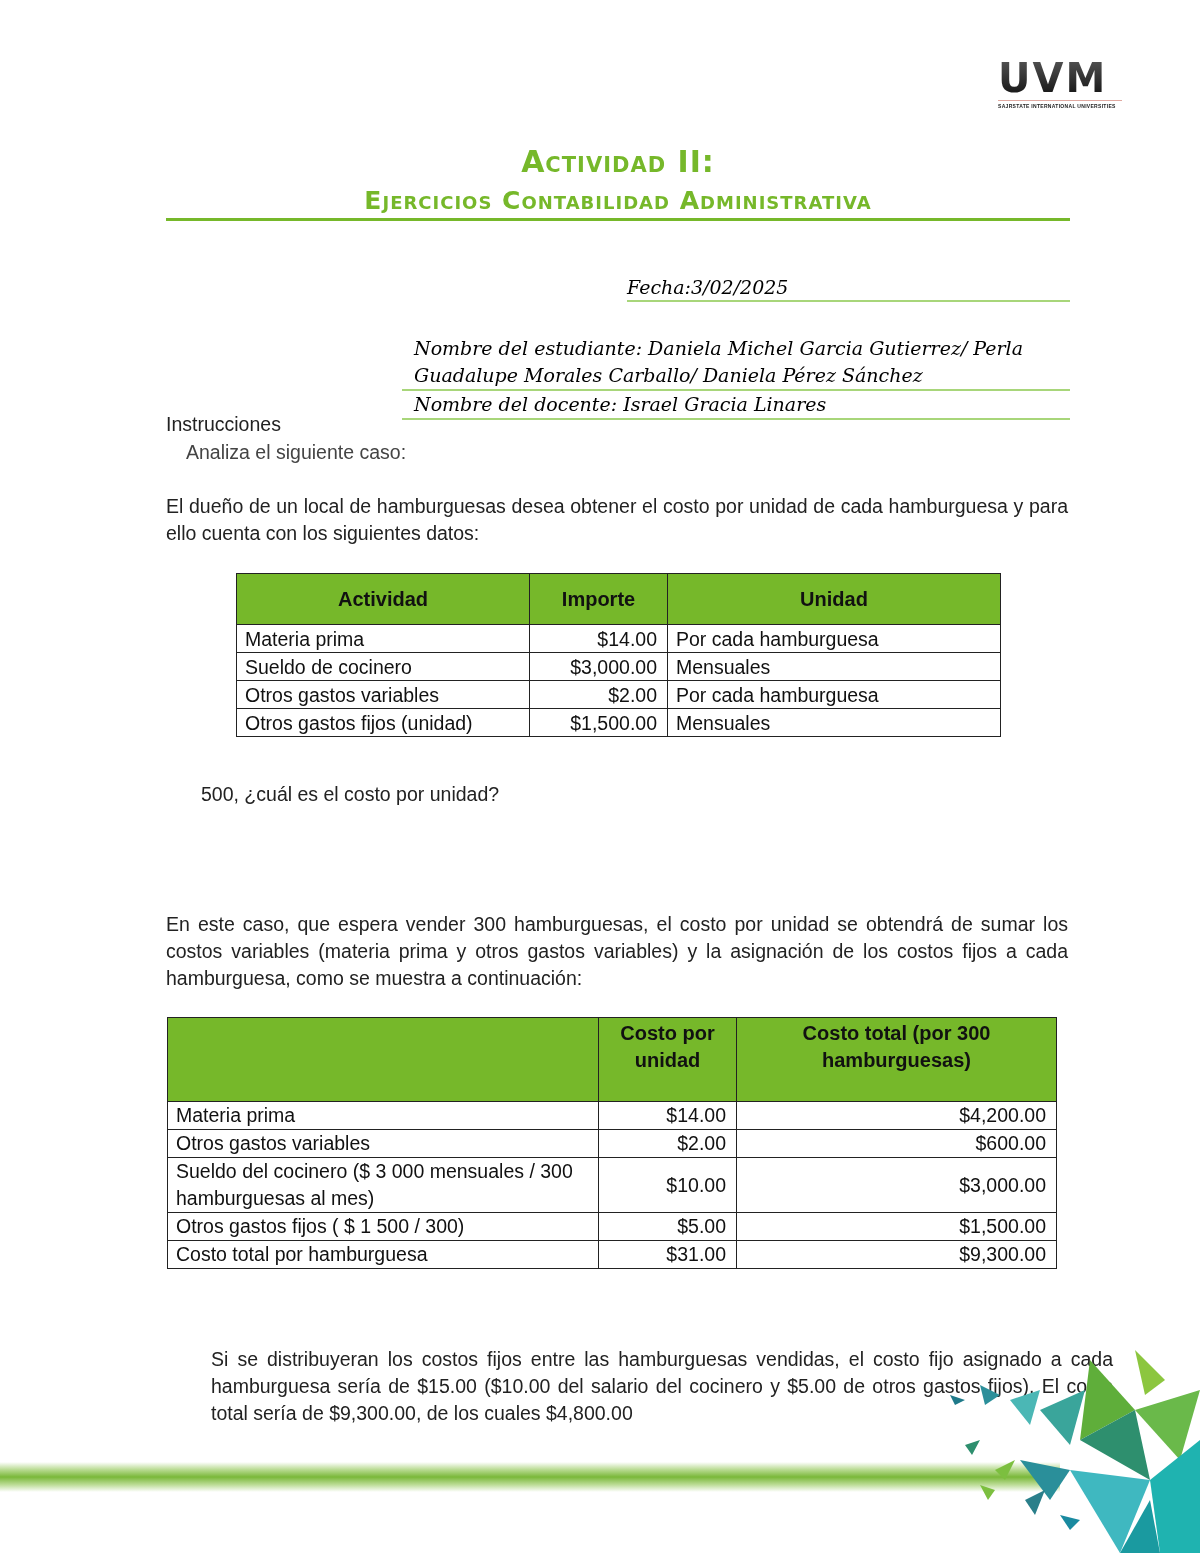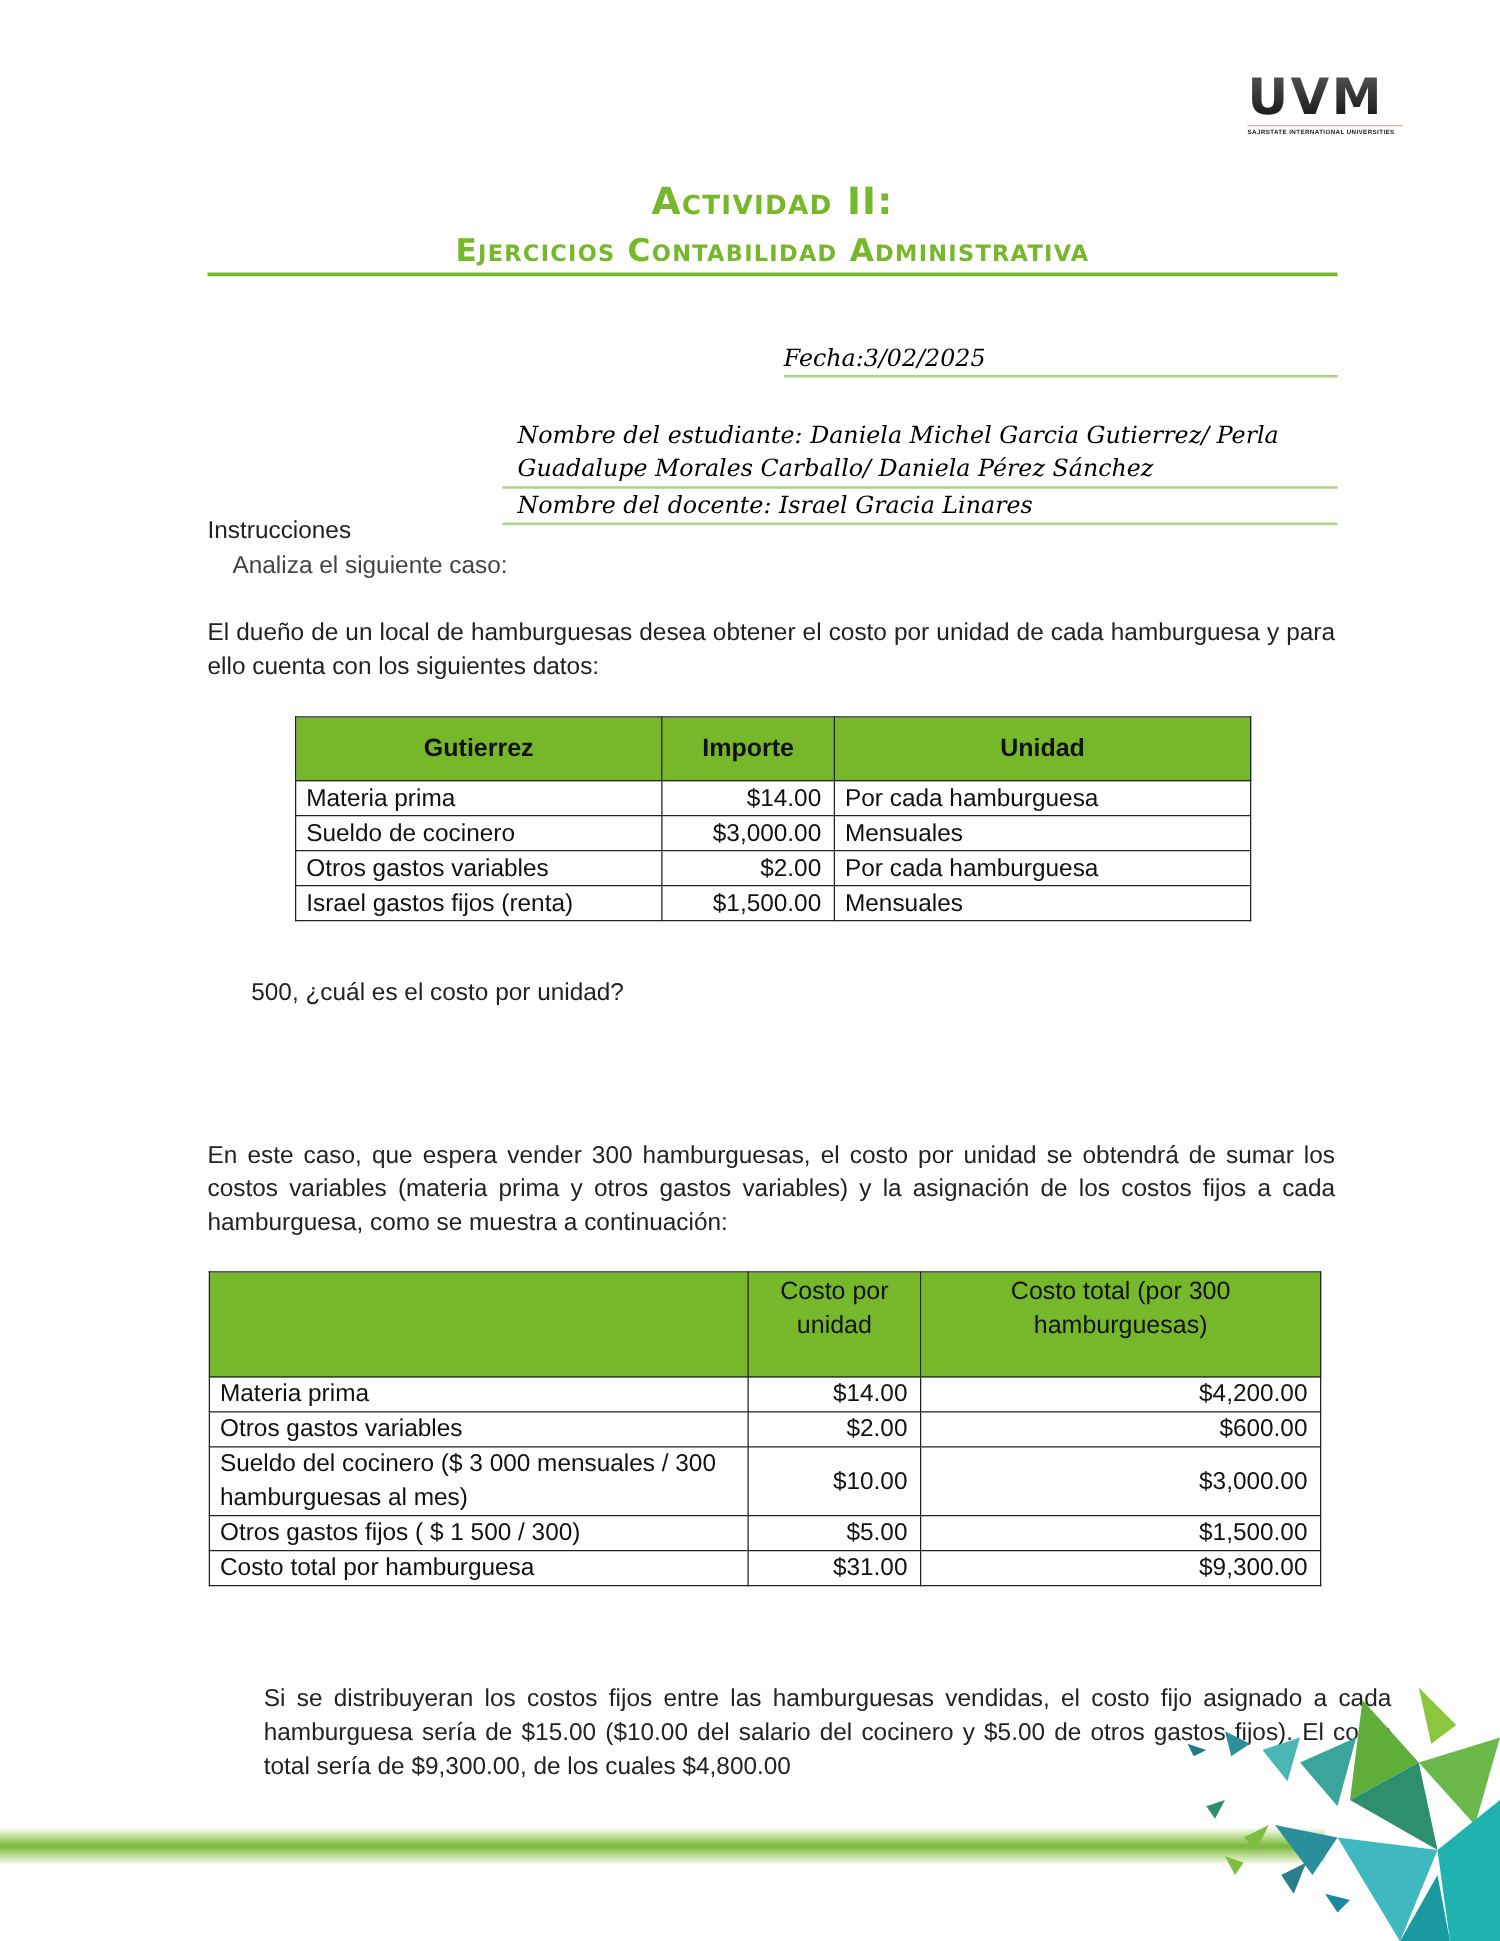--- a/index.html
+++ b/index.html
@@ -28,21 +28,21 @@
   table.t1 { position:absolute; left:236px; top:573px; width:765px; border-collapse:collapse; font-size:19.5px; }
   table.t1 th { background:#76b82a; border:1px solid #222; height:48px; font-weight:bold; font-size:20px; text-align:center; }
   table.t1 td { border-left:1px solid #222; border-right:1px solid #222; border-bottom:1px solid #222; height:27px; padding:0 8px; line-height:26px; }
   table.t1 td.num { text-align:right; padding-right:10px; }
 
   .q1 { position:absolute; left:166px; top:775px; width:902px; font-size:19.5px; line-height:38px; color:#222; }
   .q1 .num { font-weight:bold; display:inline-block; width:35px; }
   .q1 .cont { padding-left:35px; }
 
   table.t2 { position:absolute; left:167px; top:1017px; width:890px; border-collapse:collapse; font-size:19.5px; }
-  table.t2 th { background:#76b82a; border:1px solid #222; font-weight:normal; font-size:20px; text-align:center; vertical-align:top; line-height:27px; padding-top:2px; height:80px; }
+  table.t2 th { background:#76b82a; border:1px solid #222; font-weight:bold; font-size:20px; text-align:center; vertical-align:top; line-height:27px; padding-top:2px; height:80px; }
   table.t2 td { border-left:1px solid #222; border-right:1px solid #222; border-bottom:1px solid #222; line-height:27px; padding:0 8px; }
   table.t2 td.num { text-align:right; padding-right:10px; vertical-align:middle; }
 
   .green-bar { position:absolute; left:0; top:1462px; width:1060px; height:30px;
     background:linear-gradient(to bottom, rgba(118,184,42,0) 0%, rgba(118,184,42,0.5) 25%, #7ab83a 50%, rgba(118,184,42,0.5) 75%, rgba(118,184,42,0) 100%); }
   .poly { position:absolute; left:920px; top:1350px; width:280px; height:203px; }
 </style>
 </head>
 <body>
 
@@ -69,21 +69,21 @@
   <div class="docente">Nombre del docente: Israel Gracia Linares</div>
 </div>
 
 <div class="para" style="top:411px;">Instrucciones</div>
 <div class="para" style="top:439px; color:#444;margin-left:20px;">Analiza el siguiente caso:</div>
 <div class="para justify" style="top:493px;">El dueño de un local de hamburguesas desea obtener el costo por unidad de cada hamburguesa y para ello cuenta con los siguientes datos:</div>
 
 <table class="t1">
   <thead>
     <tr>
-      <th style="width:290px">Gutierrez</th>
+      <th style="width:290px">Actividad</th>
       <th style="width:135px">Importe</th>
       <th>Unidad</th>
     </tr>
   </thead>
   <tbody>
     <tr>
       <td>Materia prima</td>
       <td class="num">$14.00</td>
       <td>Por cada hamburguesa</td>
     </tr>
@@ -91,21 +91,21 @@
       <td>Sueldo de cocinero</td>
       <td class="num">$3,000.00</td>
       <td>Mensuales</td>
     </tr>
     <tr>
       <td>Otros gastos variables</td>
       <td class="num">$2.00</td>
       <td>Por cada hamburguesa</td>
     </tr>
     <tr>
-      <td>Israel gastos fijos (renta)</td>
+      <td>Otros gastos fijos (unidad)</td>
       <td class="num">$1,500.00</td>
       <td>Mensuales</td>
     </tr>
   </tbody>
 </table>
 
 <div class="q1">
   <div class="cont">500, ¿cuál es el costo por unidad?</div>
 </div>
 

